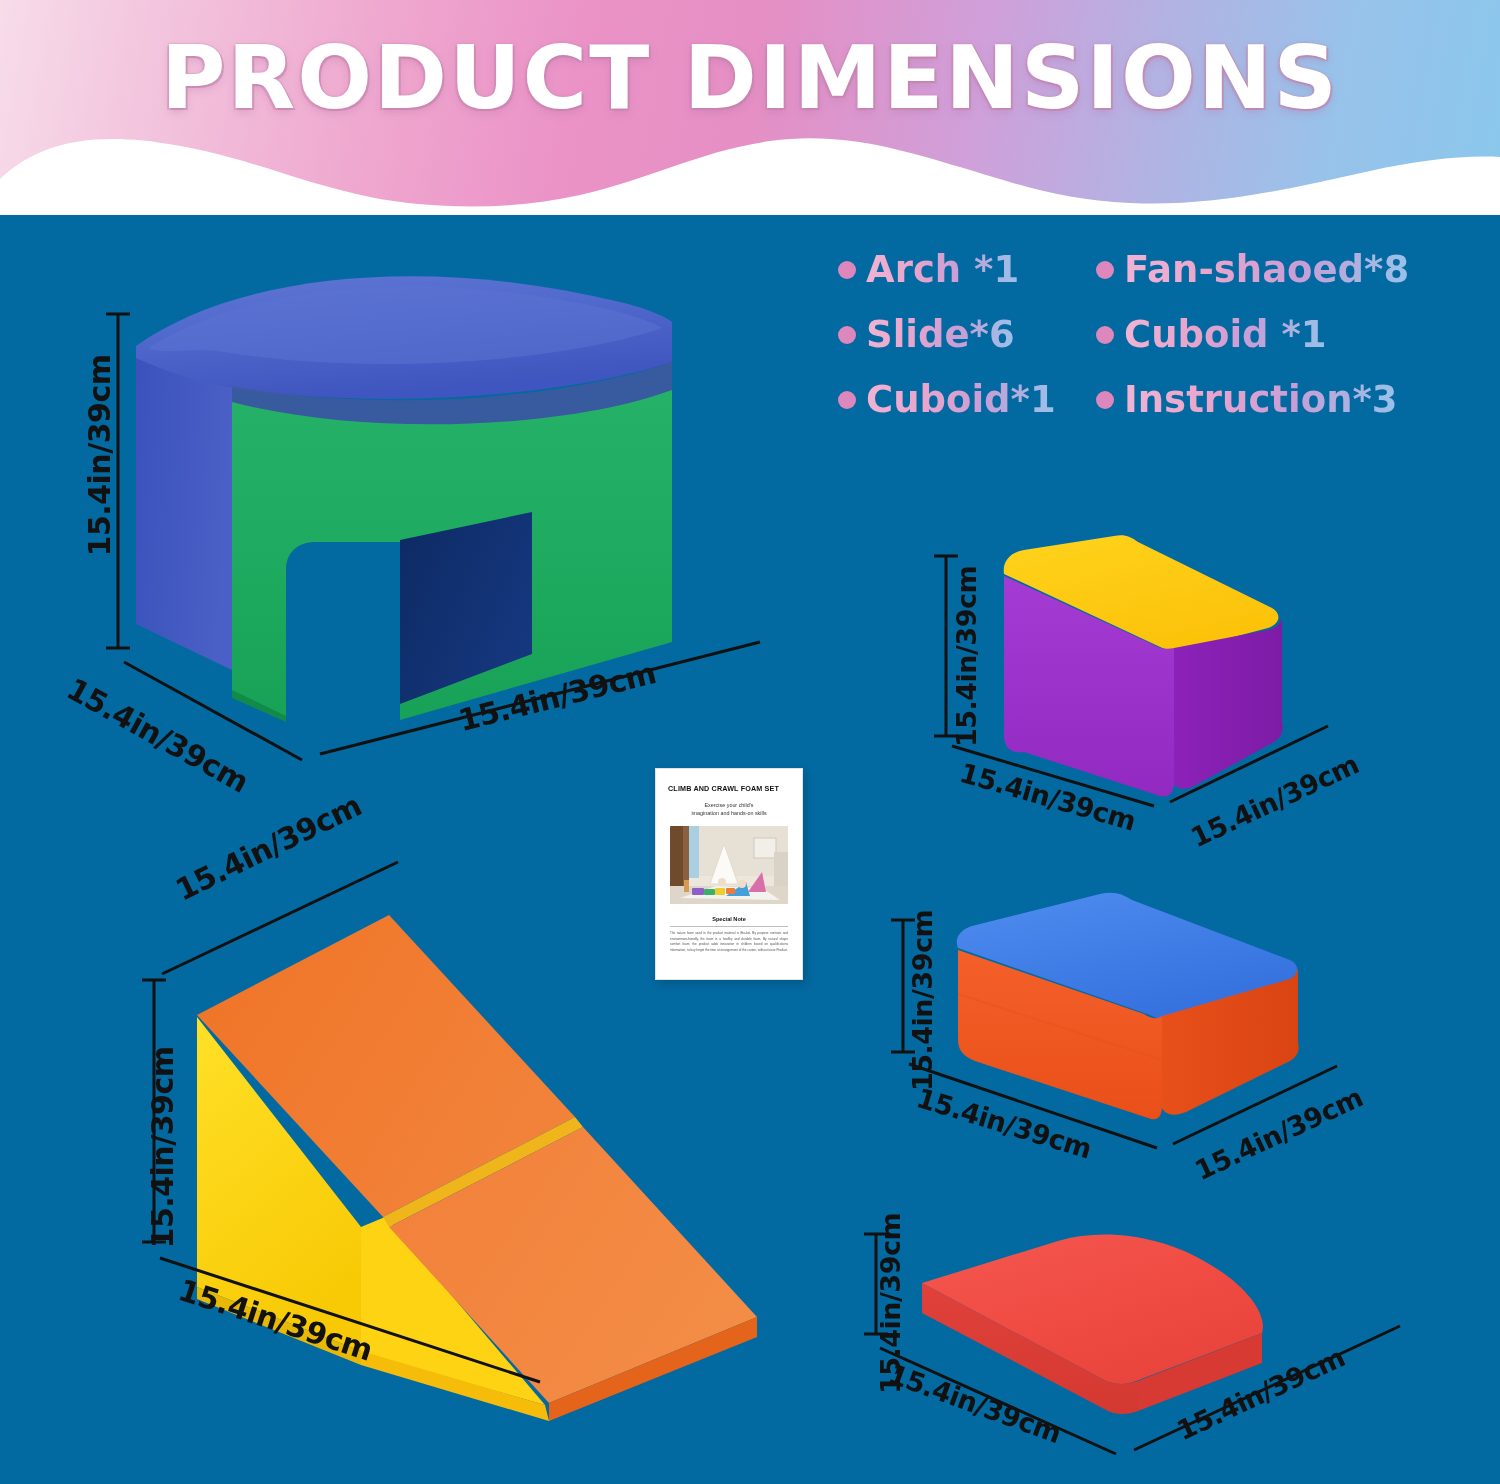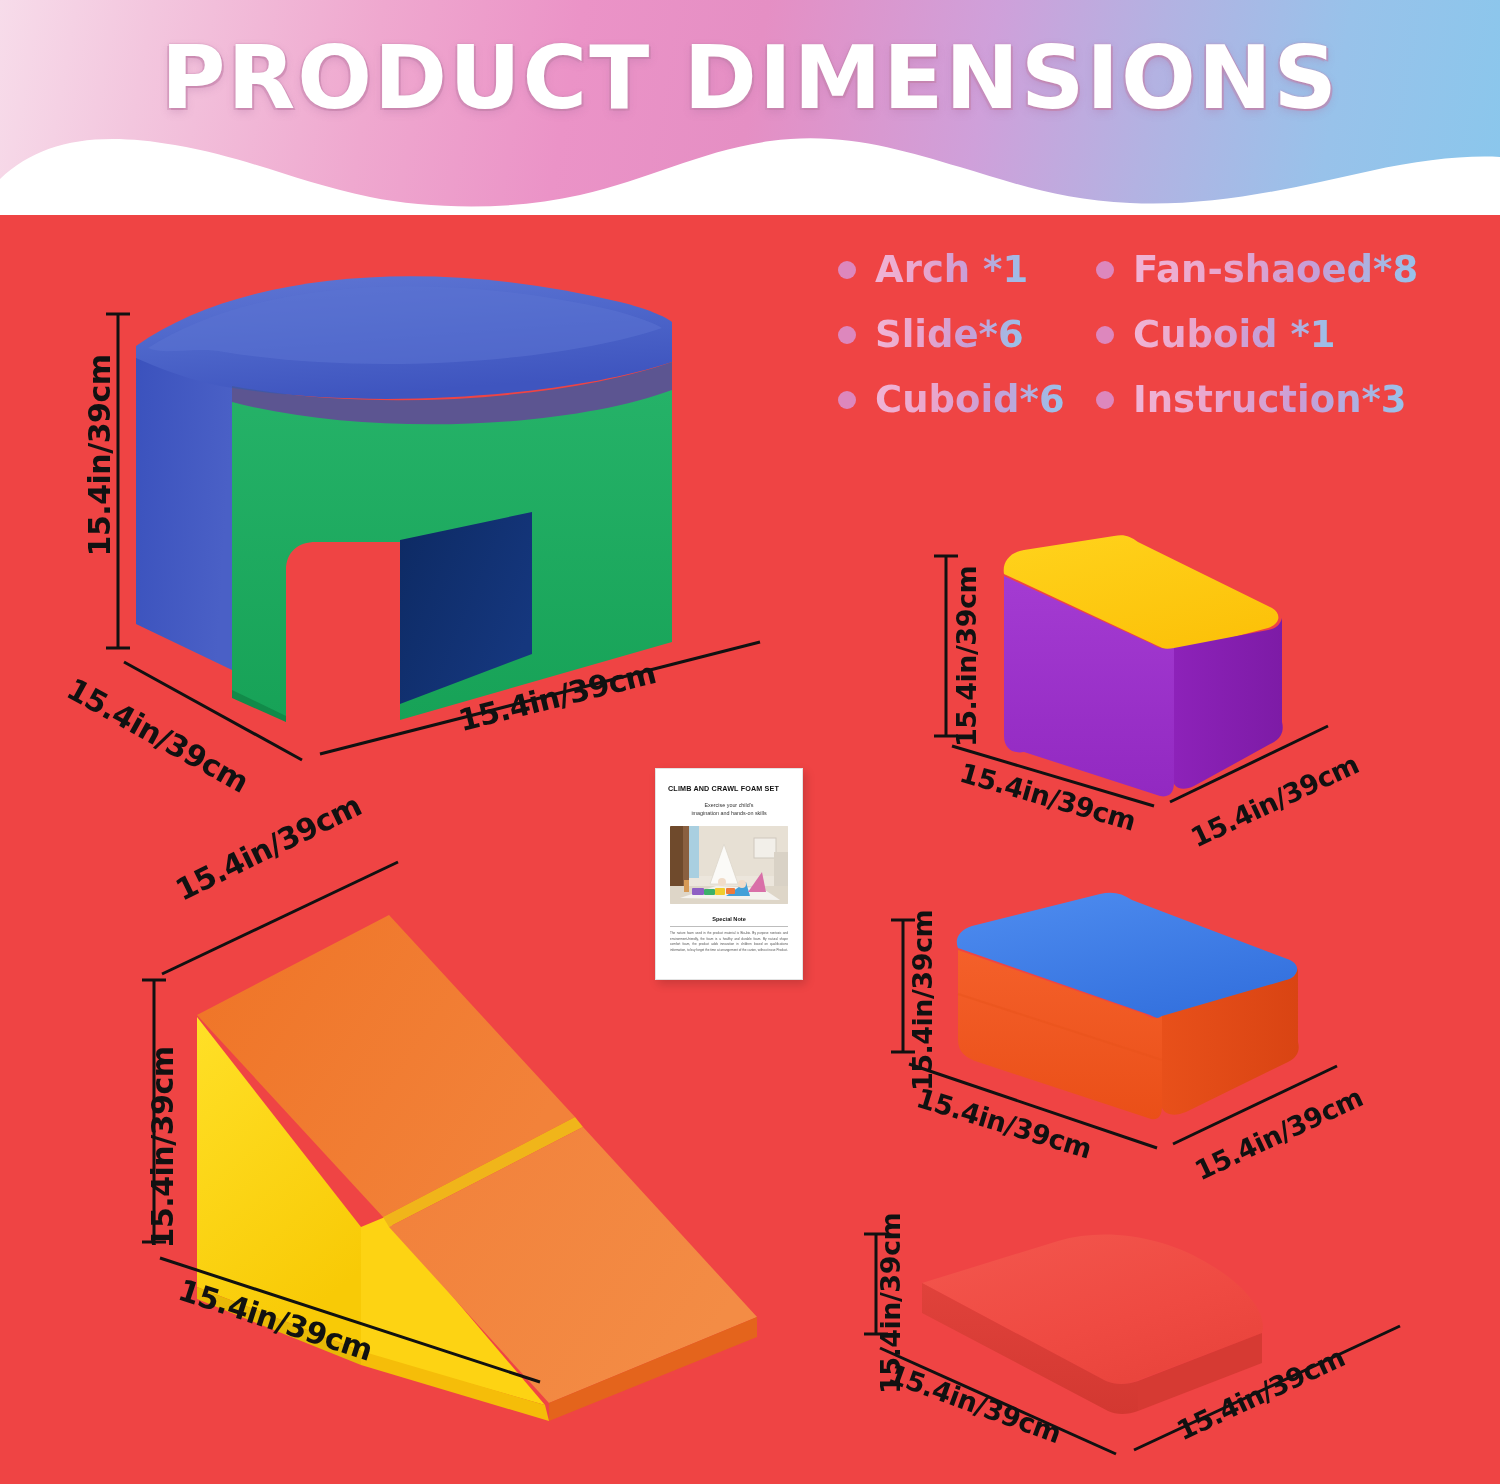--- a/index.html
+++ b/index.html
@@ -2,21 +2,21 @@
 <html><head>
 <meta charset="utf-8">
 <style>
   * { box-sizing: border-box; margin: 0; padding: 0; }
   html, body {
     width: 1500px; height: 1484px;
     background: #ffffff;
     font-family: "Liberation Sans", sans-serif;
     overflow: hidden;
   }
-  #page { position: relative; width: 1500px; height: 1484px; background: #ef4444; }
+  #page { position: relative; width: 1500px; height: 1484px; background: #0369a1; }
 
   
   #header-banner {
     position: absolute; left: 0; top: 0; width: 1500px; height: 215px;
     overflow: hidden;
   }
   #header-gradient {
     position: absolute; inset: 0;
     background: linear-gradient(100deg,
         #f7dcea 0%, #f3c6de 10%, #efa8cf 25%, #eb93c7 38%,
@@ -42,21 +42,21 @@
   }
 
   
   #legend {
     position: absolute; left: 838px; top: 248px;
     width: 620px;
     display: grid;
     grid-template-columns: 258px 362px;
     row-gap: 22px;
   }
-  .legend-item { display: flex; align-items: center; gap: 19px; }
+  .legend-item { display: flex; align-items: center; gap: 10px; }
   .legend-bullet {
     width: 18px; height: 18px; border-radius: 50%;
     background: #dd87bd; flex: 0 0 auto;
   }
   .legend-label {
     font-size: 37px; font-weight: 700;
     font-family: "DejaVu Sans", sans-serif;
     background: linear-gradient(95deg,#f0b4d4 0%, #e9a5cc 32%, #c79ed6 62%, #96c3ea 100%);
     -webkit-background-clip: text;
     background-clip: text;
@@ -138,21 +138,21 @@
     <div class="legend-item">
       <span class="legend-bullet"></span>
       <span class="legend-label">Slide*6</span>
     </div>
     <div class="legend-item">
       <span class="legend-bullet"></span>
       <span class="legend-label">Cuboid *1</span>
     </div>
     <div class="legend-item">
       <span class="legend-bullet"></span>
-      <span class="legend-label">Cuboid*6</span>
+      <span class="legend-label">Cuboid*1</span>
     </div>
     <div class="legend-item">
       <span class="legend-bullet"></span>
       <span class="legend-label">Instruction*3</span>
     </div>
   </div>
 
   <svg class="shape-svg" style="left:100px; top:250px; width:660px; height:520px;" viewBox="0 0 660 520">
     <defs>
       <linearGradient id="archTop" x1="0" y1="0" x2="0.35" y2="1">

